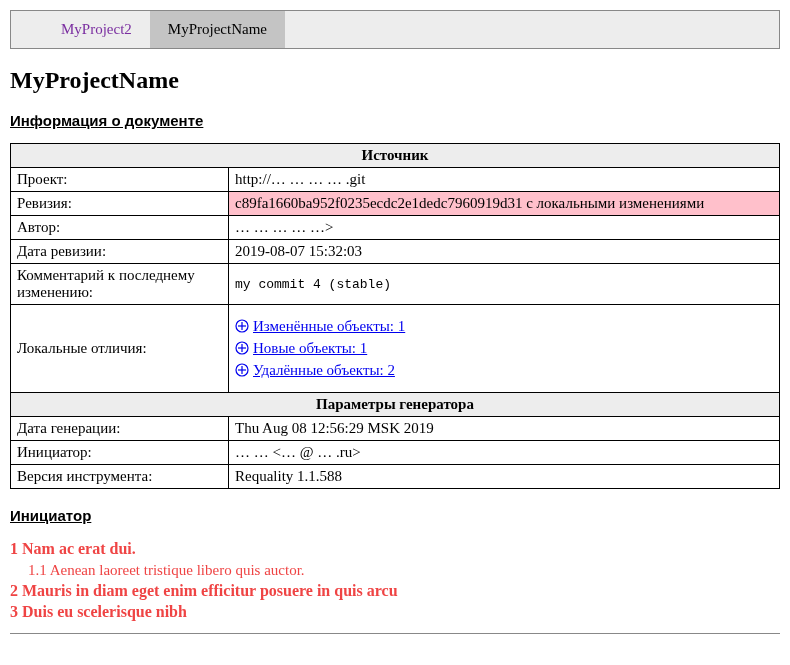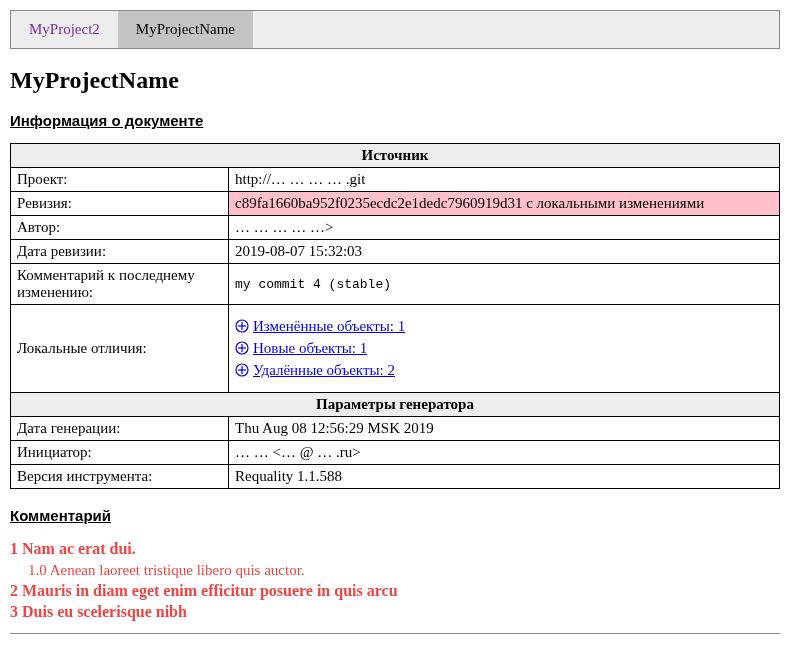--- a/index.html
+++ b/index.html
@@ -7,20 +7,21 @@
     padding: 10px;
     font-family: "Times New Roman", Times, serif;
     font-size: 16px;
     color: #000;
     width: 770px;
   }
   .tabs {
     display: flex;
     border: 1px solid #888;
     background: #ededed;
+    padding-left: 32px;
   }
   .tab {
     padding: 10px 18px;
     cursor: pointer;
     font-size: 15px;
   }
   .tab.inactive {
     color: #7a2ea0;
     background: #ededed;
   }
@@ -182,22 +183,22 @@
     <td class="label">Инициатор:</td>
     <td class="value">… … &lt;… @ … .ru&gt;</td>
   </tr>
   <tr>
     <td class="label">Версия инструмента:</td>
     <td class="value">Requality 1.1.588</td>
   </tr>
 </tbody>
   </table>
 
-<h2 class="section">Комментарий</h2>
+<h2 class="section">Инициатор</h2>
 
 <div class="toc">
   <div class="toc-item l1">1 Nam ac erat dui.</div>
-  <div class="toc-item l2">1.0 Aenean laoreet tristique libero quis auctor.</div>
+  <div class="toc-item l2">1.1 Aenean laoreet tristique libero quis auctor.</div>
   <div class="toc-item l1">2 Mauris in diam eget enim efficitur posuere in quis arcu</div>
   <div class="toc-item l1">3 Duis eu scelerisque nibh</div>
 </div>
 
 <hr class="bottom">
 
 </body></html>

